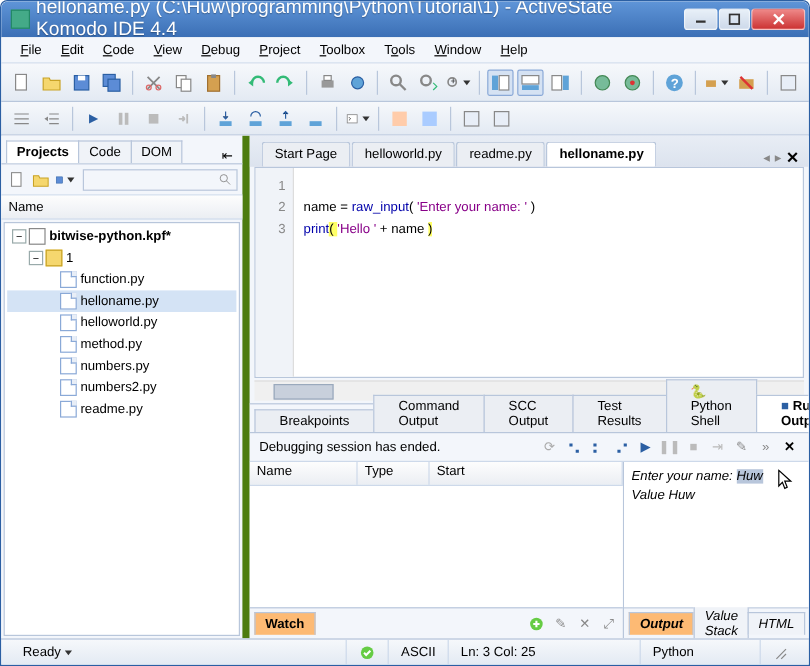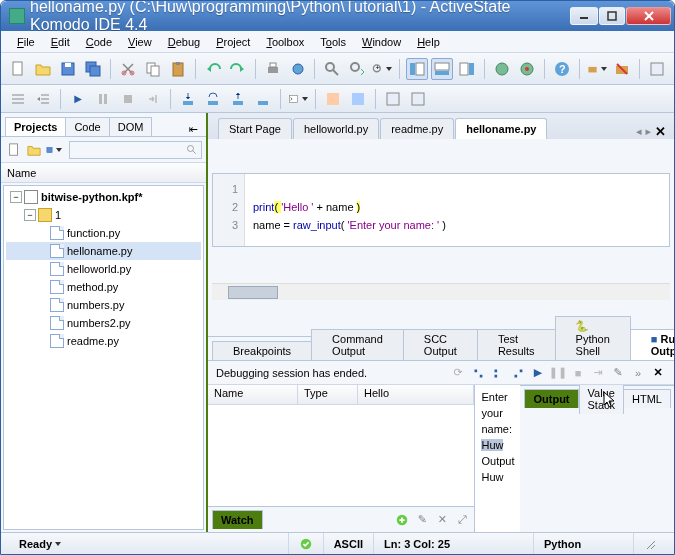--- a/index.html
+++ b/index.html
@@ -15,39 +15,39 @@
 .win-btn svg { width: 10px; height: 10px; }
 .menubar { height: 22px; background: #f3f6fb; display: flex; align-items: center; padding: 0 8px; border-bottom: 1px solid #cdd9ea; }
 .menu-item { padding: 2px 8px; cursor: pointer; }
 .menu-item span { text-decoration: underline; }
 .toolbar { height: 32px; background: linear-gradient(#f6f8fb, #e3eaf3); border-bottom: 1px solid #b8c6db; display: flex; align-items: center; padding: 0 6px; gap: 3px; }
 .toolbar2 { height: 28px; background: linear-gradient(#f6f8fb, #e3eaf3); border-bottom: 1px solid #b8c6db; display: flex; align-items: center; padding: 0 6px; gap: 3px; }
 .tb-btn { width: 22px; height: 22px; border: 1px solid transparent; display: flex; align-items: center; justify-content: center; cursor: pointer; border-radius: 2px; }
 .tb-sep { width: 1px; height: 20px; background: #b8c6db; margin: 0 3px; }
 .tb-icon { width: 16px; height: 16px; }
 .main-split { flex: 1; display: flex; background: #f3f6fb; overflow: hidden; }
-.left-panel { width: 207px; display: flex; flex-direction: column; background: #f3f6fb; border-right: 2px solid #4d7c0f; }
+.left-panel { width: 207px; display: flex; flex-direction: column; background: #f3f6fb; border-right: 6px solid #4d7c0f; }
 .panel-tabs { height: 24px; display: flex; border-bottom: 1px solid #b8c6db; align-items: end; padding: 0 4px; }
 .p-tab { padding: 3px 8px; border: 1px solid #b8c6db; background: #f0f3f8; cursor: pointer; border-bottom: none; margin-right: -1px; }
 .p-tab.active { background: #fff; font-weight: bold; }
 .panel-pin { margin-left: auto; cursor: pointer; padding: 0 4px; }
 .panel-toolbar { height: 26px; display: flex; align-items: center; padding: 0 4px; gap: 2px; border-bottom: 1px solid #cdd9ea; }
 .panel-search { flex: 1; height: 18px; border: 1px solid #b8c6db; margin-left: 4px; display:flex; align-items:center; justify-content:flex-end; padding:0 3px; }
 .col-header { height: 20px; background: linear-gradient(#fdfdfd, #ebeef3); border-bottom: 1px solid #cdd9ea; display: flex; align-items: center; padding: 0 6px; font-weight: normal; }
 .tree { flex: 1; background: #fff; border: 1px solid #b8c6db; margin: 2px; overflow: auto; padding: 2px; }
 .tree-row { display: flex; align-items: center; height: 18px; padding-left: 4px; cursor: pointer; }
 .tree-row.selected { background: #d4e3f5; }
 .tree-indent { display: inline-block; }
 .tree-exp { width: 12px; height: 12px; border: 1px solid #9aa; display: inline-flex; align-items: center; justify-content: center; font-size: 9px; margin-right: 2px; background: #fff; }
 .tree-icon { width: 14px; height: 14px; margin-right: 3px; display: inline-block; }
 .folder-ic { background: #f5d76e; border: 1px solid #c9a326; }
 .file-ic { background: #fff; border: 1px solid #8aa9d7; position: relative; }
 .file-ic::after { content:''; position:absolute; top:-1px; right:-1px; width:4px; height:4px; background:#e8eef7; border-left:1px solid #8aa9d7; border-bottom:1px solid #8aa9d7; }
 .kpf-ic { background:#fff; border:1px solid #888; }
-.right-area { flex: 1; display: flex; flex-direction: column; overflow: hidden; gap: 34px; }
+.right-area { flex: 1; display: flex; flex-direction: column; overflow: hidden; }
 .editor-tabs { height: 26px; display: flex; align-items: end; padding: 0 4px 0 10px; background: linear-gradient(#e8edf5, #dce3ee); }
 .e-tab { padding: 4px 10px; border: 1px solid #b8c6db; background: #ebeef3; cursor: pointer; border-bottom: none; margin-right: 1px; border-radius: 3px 3px 0 0; }
 .e-tab.active { background: #fff; font-weight: bold; }
 .et-nav { margin-left: auto; display: flex; gap: 4px; align-items: center; padding: 0 4px; }
 .editor { flex: 1; display: flex; background: #fff; border: 1px solid #b8c6db; margin: 0 4px 2px 4px; overflow: hidden; }
 .gutter { width: 32px; background: #f0f3f8; border-right:1px solid #ddd; color: #888; font-family: 'Courier New', monospace; font-size: 13px; text-align: right; padding: 6px 6px 0 0; line-height: 18px; }
 .code { flex: 1; font-family: 'Courier New', monospace; font-size: 13px; padding: 6px 8px; line-height: 18px; position: relative; }
 .code-line { white-space: pre; }
 .fn { color: #00a; }
 .str { color: #808; }
@@ -57,32 +57,32 @@
 .bottom-panes { height: 196px; display: flex; flex-direction: column; border-top: 1px solid #b8c6db; background:#f3f6fb;}
 .bottom-tabs { height: 24px; display: flex; align-items: end; padding: 0 4px; border-bottom: 1px solid #b8c6db; }
 .b-tab { padding: 3px 20px; border: 1px solid #b8c6db; background: #ebeef3; cursor: pointer; border-bottom: none; margin-right: -1px; }
 .b-tab.active { background: #fff; font-weight: bold; }
 .b-dl { margin-left:auto; padding:0 6px; cursor:pointer; }
 .dbg-row { height: 24px; border-bottom: 1px solid #cdd9ea; display: flex; align-items: center; padding: 0 8px; }
 .dbg-tools { margin-left: auto; display:flex; gap:4px; align-items:center; }
 .dbg-ctl { width:16px; height:16px; cursor:pointer; display:flex; align-items:center; justify-content:center; }
 .bottom-split { flex: 1; display: flex; overflow: hidden; }
 .bl-left { width: 338px; display: flex; flex-direction: column; border-right: 1px solid #b8c6db; }
-.bl-right { flex: 1; display: flex; flex-direction: row; }
+.bl-right { flex: 1; display: flex; flex-direction: column; font-style: italic; }
 .var-header { height: 20px; display:flex; background:linear-gradient(#fdfdfd,#ebeef3); border-bottom:1px solid #cdd9ea; }
 .var-col { padding: 2px 6px; border-right:1px solid #cdd9ea; }
 .var-body { flex:1; background:#fff; }
 .watch-bar { height:26px; border-top:1px solid #b8c6db; display:flex; align-items:center; padding:0 4px; }
-.watch-tab { padding:3px 8px; border:1px solid #b8c6db; background:#4d7c0f; font-weight:bold; cursor:pointer; border-bottom:none; }
+.watch-tab { padding:3px 8px; border:1px solid #b8c6db; background:#fdba74; font-weight:bold; cursor:pointer; border-bottom:none; }
 .watch-tools { margin-left:auto; display:flex; gap:4px; }
 .output-text { flex:1; background:#fff; font-family:'Courier New',monospace; font-size:13px; padding:4px 6px; line-height:16px; position:relative; }
 .sel { background:#b8c6db; }
 .cursor-arrow { position:absolute; left:128px; top:6px; }
 .out-tabs { height:26px; border-top:1px solid #b8c6db; display:flex; align-items:center; padding:0 4px; }
-.statusbar { height: 22px; background: linear-gradient(#f6f8fb, #e3eaf3); border-top: 1px solid #b8c6db; display: flex; align-items: center; padding: 0 8px; font-weight: bold; }
+.statusbar { height: 22px; background: linear-gradient(#f6f8fb, #e3eaf3); border-top: 1px solid #b8c6db; display: flex; align-items: center; padding: 0 8px; }
 .sb-cell { padding: 0 10px; border-left:1px solid #cdd9ea; height:100%; display:flex; align-items:center; }
 .sb-cell:first-child { border-left:none; }
 .sb-spacer { flex:1; }
 .tri-down { width:0; height:0; border-left:3px solid transparent; border-right:3px solid transparent; border-top:4px solid #333; display:inline-block; margin-left:3px; }
 .play-blue { color:#2b5fa3; font-size:10px; }
 </style>
 </head>
 <body>
 
 <div class="window">
@@ -453,22 +453,22 @@
         </div>
       </div>
       <div class="editor">
         <div class="gutter">
           <div>1</div>
           <div>2</div>
           <div>3</div>
         </div>
         <div class="code">
           <div class="code-line">&nbsp;</div>
+          <div class="code-line"><span>name = </span><span class="fn">raw_input</span><span>( </span><span class="str">'Enter your name: '</span><span> )</span></div>
           <div class="code-line"><span class="fn">print</span><span class="hl">( </span><span class="str">'Hello '</span><span> + name </span><span class="hl">)</span></div>
-          <div class="code-line"><span>name = </span><span class="fn">raw_input</span><span>( </span><span class="str">'Enter your name: '</span><span> )</span></div>
         </div>
       </div>
       <div class="scrollbar-h" style="margin:0 4px 2px 4px">
           <div class="sb-thumb"></div>
         </div>
 
       <div class="bottom-panes">
         <div class="bottom-tabs">
           <div class="b-tab">Breakpoints</div>
           <div class="b-tab">Command Output</div>
@@ -504,42 +504,42 @@
             <div class="dbg-ctl" style="color:#888">✎</div>
             <div class="dbg-ctl" style="color:#888">»</div>
             <div class="dbg-ctl" style="font-weight:bold">✕</div>
           </div>
         </div>
         <div class="bottom-split">
           <div class="bl-left">
             <div class="var-header">
               <div class="var-col" style="width:90px">Name</div>
               <div class="var-col" style="width:60px">Type</div>
-              <div class="var-col" style="flex:1">Hello</div>
+              <div class="var-col" style="flex:1">Start</div>
             </div>
             <div class="var-body"></div>
             <div class="watch-bar">
               <div class="watch-tab">Watch</div>
               <div class="watch-tools">
                 <div class="dbg-ctl">
                     <svg width="14" height="14" viewBox="0 0 16 16">
                       <circle cx="8" cy="8" r="6" fill="#6c4"></circle>
                       <path d="M8 5v6M5 8h6" stroke="#fff" stroke-width="2"></path>
                     </svg>
                   </div>
                 <div class="dbg-ctl" style="color:#888">✎</div>
                 <div class="dbg-ctl" style="color:#888">✕</div>
                 <div class="dbg-ctl" style="color:#888">⤢</div>
               </div>
             </div>
           </div>
           <div class="bl-right">
             <div class="output-text">
               <div><span>Enter your name: </span><span class="sel">Huw</span></div>
-              <div>Output Huw</div>
+              <div>Value Huw</div>
               <svg class="cursor-arrow" width="14" height="18" viewBox="0 0 14 18">
                   <path d="M1 1l0 13 3-3 2 5 2-1-2-5 5 0z" fill="#fff" stroke="#000"></path>
                 </svg>
             </div>
             <div class="out-tabs">
               <div class="watch-tab">Output</div>
               <div class="p-tab">Value Stack</div>
               <div class="p-tab">HTML</div>
             </div>
           </div>

